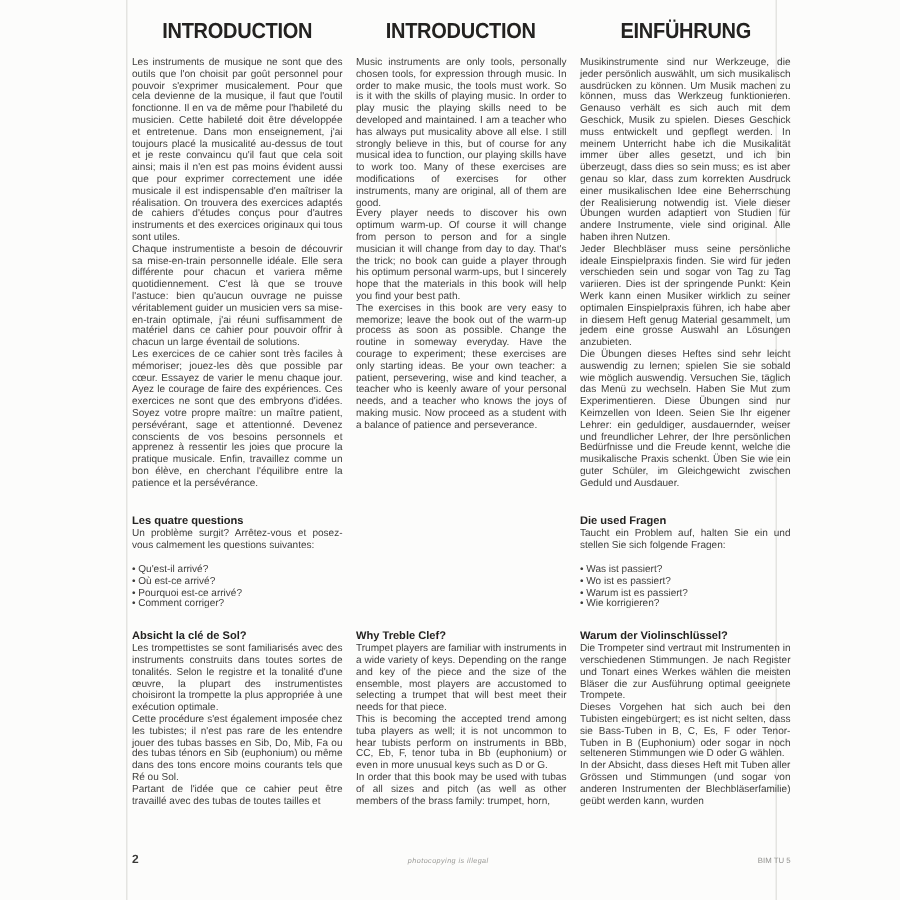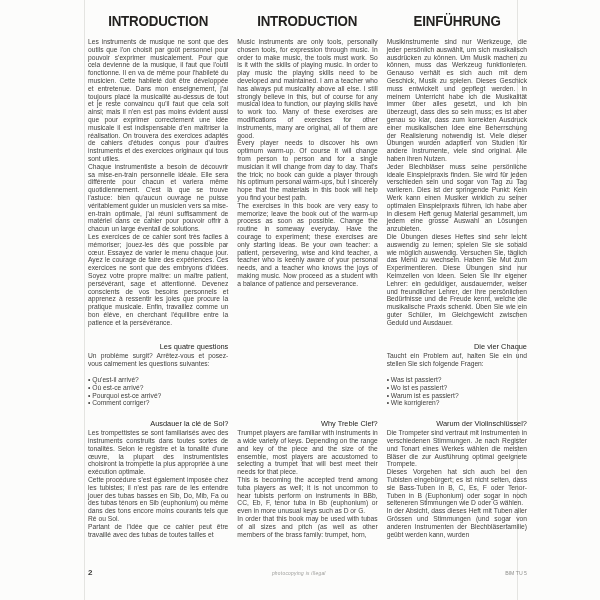--- a/index.html
+++ b/index.html
@@ -29,22 +29,22 @@
     font-size:14.5px;font-weight:bold;color:#232220;
     letter-spacing:-0.2px;transform:scaleX(0.92);
     white-space:nowrap;
   }
   p.body{
     margin:0;font-size:6.7px;line-height:7.8px;
     text-align:justify;text-justify:inter-word;
     hyphens:auto;overflow-wrap:break-word;
   }
   .section-title{
-    margin:0 0 1px 0;text-align:right;
-    font-size:7.4px;font-weight:normal;color:#232220;line-height:9px;
+    margin:0 0 1px 0;text-align:left;
+    font-size:7.4px;font-weight:bold;color:#232220;line-height:9px;
   }
   .bullets{margin-top:8px;}
   .bullet{
     font-size:6.7px;line-height:7.8px;text-align:left;
   }
   .footer{
     position:absolute;left:88px;top:568px;width:439px;
     display:flex;align-items:baseline;
   }
   .page-num{font-size:8px;font-weight:bold;color:#3a3a38;}
@@ -86,32 +86,32 @@
       <h2 class="section-title">Les quatre questions</h2>
       <p class="body">Un problème surgit? Arrêtez-vous et posez-vous calmement les questions suivantes:</p>
       <div class="bullets">
         <div class="bullet">• Qu'est-il arrivé?</div>
         <div class="bullet">• Où est-ce arrivé?</div>
         <div class="bullet">• Pourquoi est-ce arrivé?</div>
         <div class="bullet">• Comment corriger?</div>
       </div>
     </div>
     <div class="row-quest c3" lang="de">
-      <h2 class="section-title">Die vier Chaque</h2>
+      <h2 class="section-title">Die used Fragen</h2>
       <p class="body">Taucht ein Problem auf, halten Sie ein und stellen Sie sich folgende Fragen:</p>
       <div class="bullets">
         <div class="bullet">• Was ist passiert?</div>
         <div class="bullet">• Wo ist es passiert?</div>
         <div class="bullet">• Warum ist es passiert?</div>
         <div class="bullet">• Wie korrigieren?</div>
       </div>
     </div>
 
     <div class="row-clef c1" lang="fr">
-      <h2 class="section-title">Ausdauer la clé de Sol?</h2>
+      <h2 class="section-title">Absicht la clé de Sol?</h2>
       <p class="body">Les trompettistes se sont familiarisés avec des instruments construits dans toutes sortes de tonalités. Selon le registre et la tonalité d'une œuvre, la plupart des instrumentistes choisiront la trompette la plus appropriée à une exécution optimale.</p>
       <p class="body">Cette procédure s'est également imposée chez les tubistes; il n'est pas rare de les entendre jouer des tubas basses en Sib, Do, Mib, Fa ou des tubas ténors en Sib (euphonium) ou même dans des tons encore moins courants tels que Ré ou Sol.</p>
       <p class="body">Partant de l'idée que ce cahier peut être travaillé avec des tubas de toutes tailles et</p>
     </div>
     <div class="row-clef c3" lang="de">
       <h2 class="section-title">Warum der Violinschlüssel?</h2>
       <p class="body">Die Trompeter sind vertraut mit Instrumenten in verschiedenen Stimmungen. Je nach Register und Tonart eines Werkes wählen die meisten Bläser die zur Ausführung optimal geeignete Trompete.</p>
       <p class="body">Dieses Vorgehen hat sich auch bei den Tubisten eingebürgert; es ist nicht selten, dass sie Bass-Tuben in B, C, Es, F oder Tenor-Tuben in B (Euphonium) oder sogar in noch selteneren Stimmungen wie D oder G wählen.</p>
       <p class="body">In der Absicht, dass dieses Heft mit Tuben aller Grössen und Stimmungen (und sogar von anderen Instrumenten der Blechbläserfamilie) geübt werden kann, wurden</p>
     </div>

